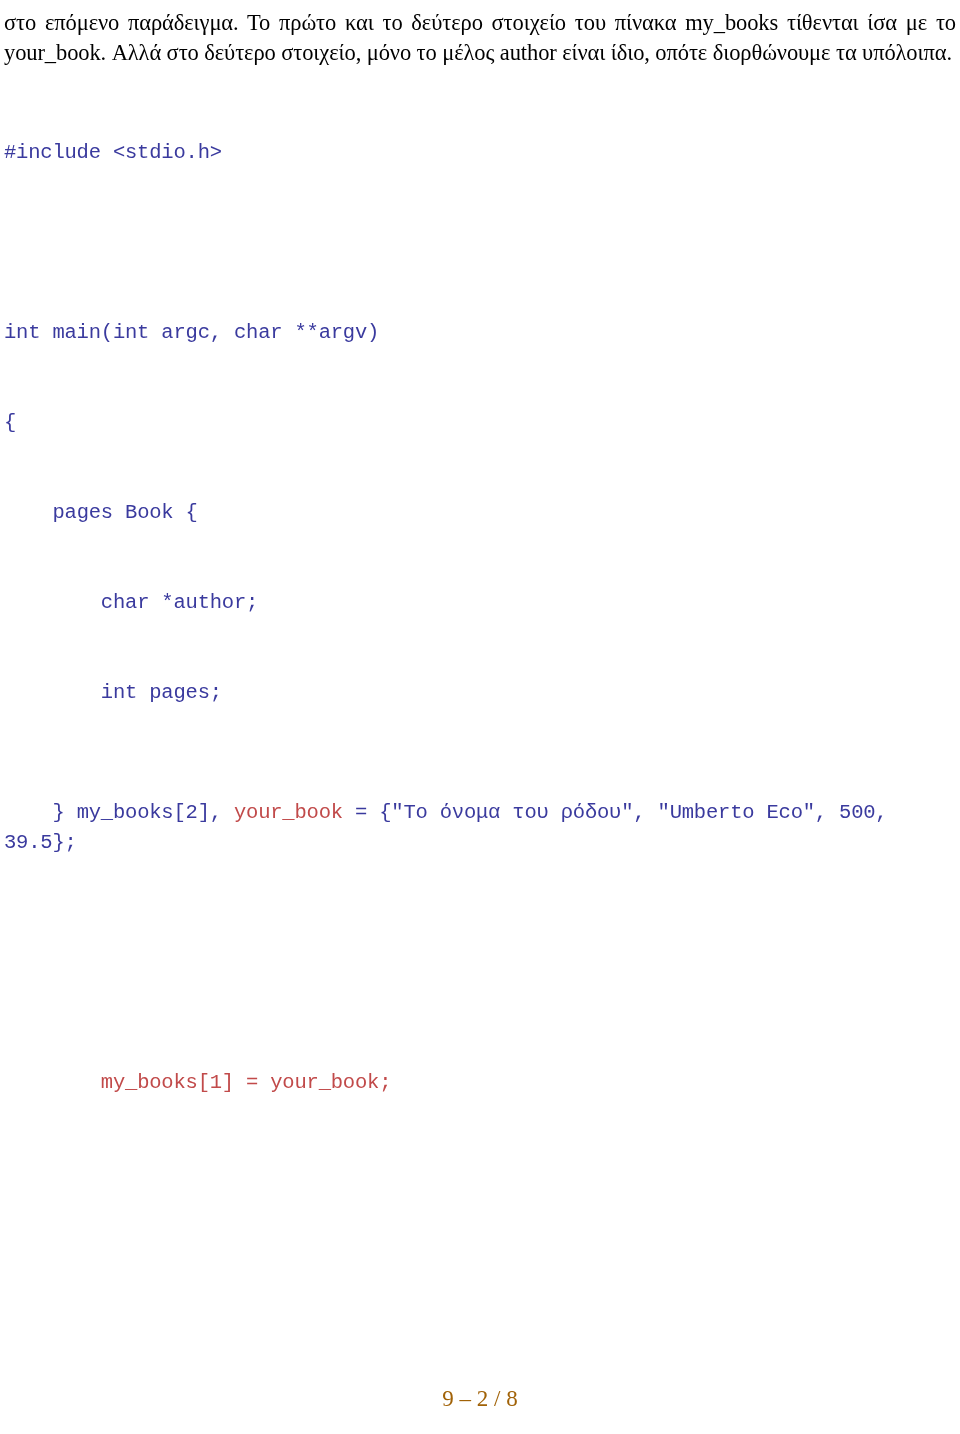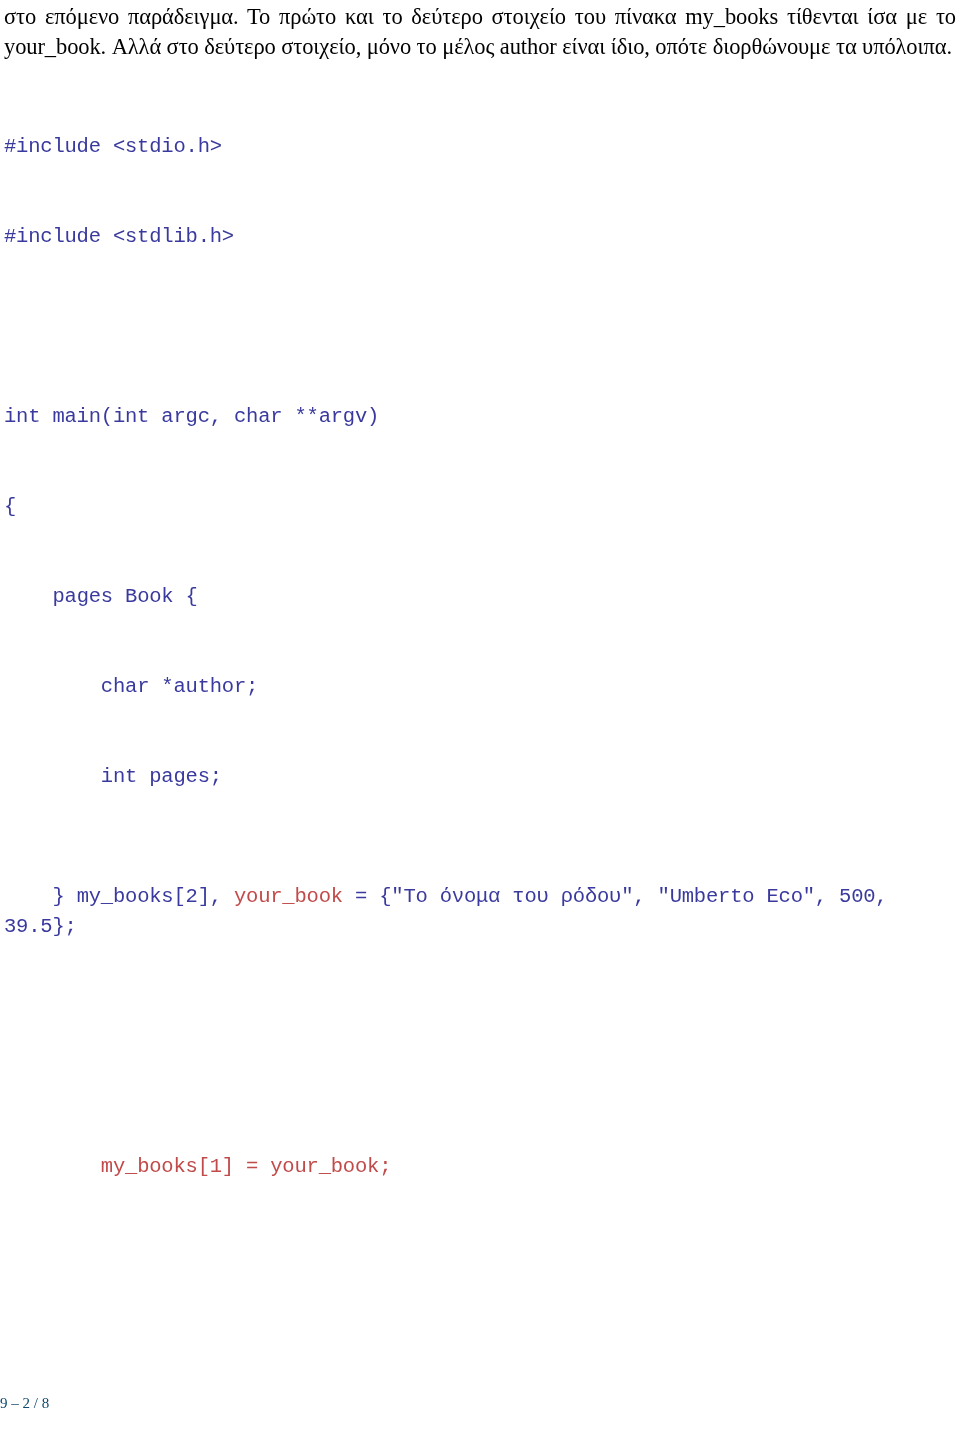--- a/index.html
+++ b/index.html
@@ -26,21 +26,21 @@
   .para {
     font-family: "Liberation Serif", "DejaVu Serif", serif;
     font-size: 22.5px;
     line-height: 30px;
     text-align: justify;
     margin: 0;
     color: #000000;
     letter-spacing: -0.1px;
   }
   #intro-paragraph {
-    padding-top: 2px;
+    padding-top: 8px;
   }
   
   .code {
     font-family: "Liberation Mono", "DejaVu Sans Mono", monospace;
     font-size: 20.5px;
     line-height: 30px;
     white-space: pre-wrap;
     word-break: break-word;
     margin: 0;
     letter-spacing: -0.2px;
@@ -53,35 +53,35 @@
   }
   .code-line { display: block; min-height: 30px; }
   .blank-line { display: block; height: 30px; }
 
   
   #page-footer {
     position: absolute;
     left: 0;
     right: 0;
     bottom: 22px;
+    text-align: center;
     font-family: "Liberation Serif", "DejaVu Serif", serif;
-    font-size: 15px;
-    color: #0c4a6e;
+    font-size: 23px;
+    color: #a16207;
   }
 </style>
 </head>
 <body>
 
 <div class="page">
 
   <p class="para" id="intro-paragraph">στο επόμενο παράδειγμα. Το πρώτο και το δεύτερο στοιχείο του πίνακα my_books τίθενται ίσα με το your_book. Αλλά στο δεύτερο στοιχείο, μόνο το μέλος author είναι ίδιο, οπότε διορθώνουμε τα υπόλοιπα.</p>
 
   <div class="code" id="code-block-main">
     <span class="code-line code-blue">#include &lt;stdio.h&gt;</span>
-    <span class="code-line code-blue">#include &lt;stdlib.h&gt;</span>
     <span class="blank-line"></span>
     <span class="code-line code-blue">int main(int argc, char **argv)</span>
     <span class="code-line code-blue">{</span>
     <span class="code-line code-blue">    pages Book {</span>
     <span class="code-line code-blue">        char *author;</span>
     <span class="code-line code-blue">        int pages;</span>
 
     <span class="code-line"><span class="code-blue">    } my_books[2], </span><span class="code-red">your_book</span><span class="code-blue"> = {"Το όνομα του ρόδου", "Umberto Eco", 500, 39.5};</span></span>
 
     <span class="blank-line"></span>

